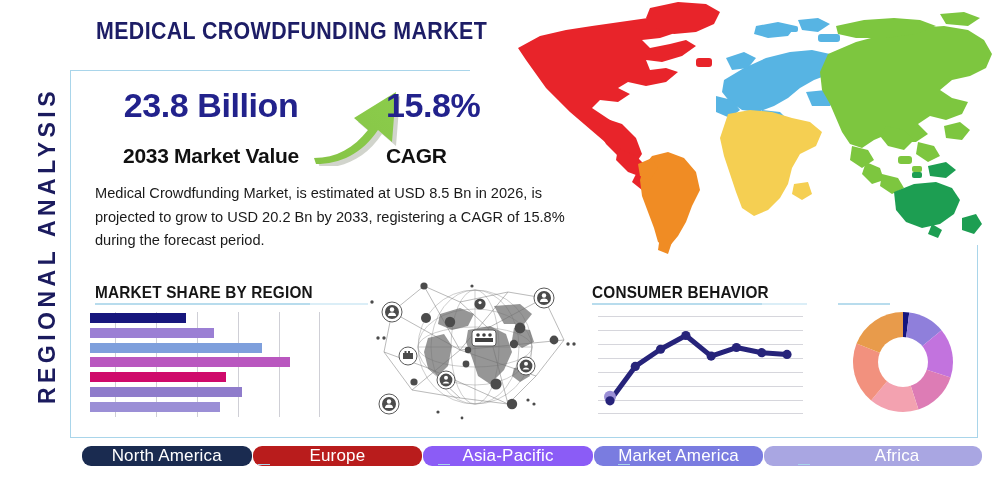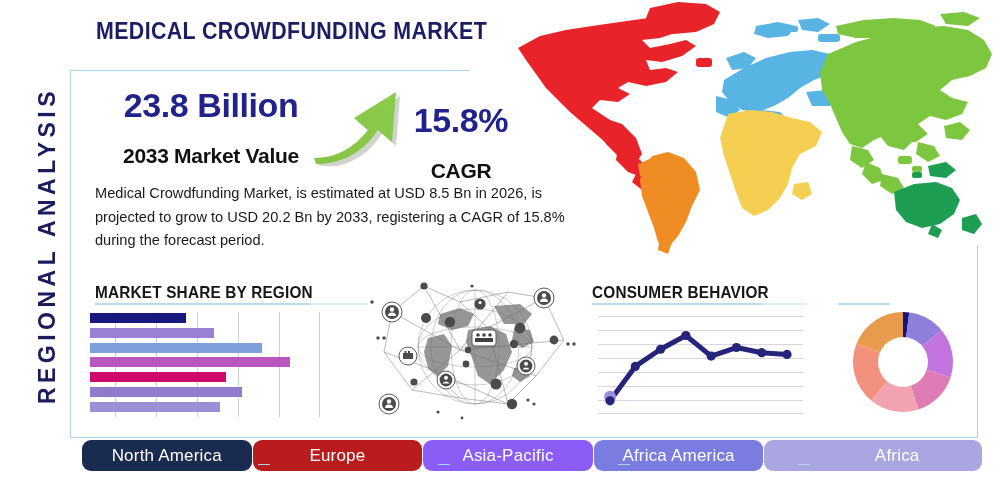--- a/index.html
+++ b/index.html
@@ -69,21 +69,21 @@
   .kpi-value {
     font-size: 34px; font-weight: 700; color: #22228c;
     font-family: "Liberation Sans", sans-serif;
     letter-spacing: -0.4px; line-height: 1.05;
   }
   .kpi-label {
     font-size: 21px; font-weight: 700; color: #111;
     font-family: "Liberation Sans", sans-serif;
     letter-spacing: -0.3px; margin-top: 20px;
   }
-  .kpi-right { position: absolute; left: 290px; top: 15px; text-align: center; width: 150px; }
+  .kpi-right { position: absolute; left: 290px; top: 0; text-align: left; width: 150px; }
 
   .arrow-wrap {
     position: absolute; left: 214px; top: -6px;
     width: 110px; height: 84px;
   }
 
   
   .desc {
     position: absolute;
     left: 95px; top: 182px;
@@ -135,21 +135,21 @@
   .line-grid { position: absolute; inset: 0; }
   .line-grid i { position: absolute; left: 0; right: 0; height: 1px; background: #d6d6dc; }
 
   
   .donut-wrap { position: absolute; left: 852px; top: 311px; width: 102px; height: 102px; }
 
   
   .regions {
     position: absolute; left: 82px; top: 440px;
     width: 900px; height: 31px;
-    display: flex; gap: 1px;
+    display: flex; gap: 1px; align-items: center;
   }
   .region-btn {
     flex: 1;
     border-radius: 9px;
     display: flex; align-items: center; justify-content: center;
     color: #ffffff;
     font-size: 17px;
     font-family: "Liberation Sans", sans-serif;
     letter-spacing: 0.2px;
     cursor: pointer;
@@ -445,21 +445,21 @@
           <path d="M 51 51 L 4.511175705587419 32.59377236576613 A 50 50 0 0 1 50.99999999999999 1 Z" fill="#e89b4b"></path>
         </g>
       <circle cx="51" cy="51" r="25" fill="#ffffff"></circle>
     </svg>
   </div>
 
   <div class="regions">
       <button class="region-btn" style="background: rgb(26, 43, 80);">North America</button>
       <button class="region-btn" style="background: #b91c1c;">Europe</button>
       <button class="region-btn" style="background: #8b5cf6;">Asia-Pacific</button>
-      <button class="region-btn" style="background: rgb(122, 124, 224);">Africa America</button>
+      <button class="region-btn" style="background: rgb(122, 124, 224);">Market America</button>
       <button class="region-btn" style="background: rgb(169, 166, 226); padding-left: 48px;">Africa</button>
     </div>
   <div class="region-connector" style="left:258px;"></div>
   <div class="region-connector" style="left:438px;"></div>
   <div class="region-connector" style="left:618px;"></div>
   <div class="region-connector" style="left:798px;"></div>
 
 </div>
 
 </body></html>

